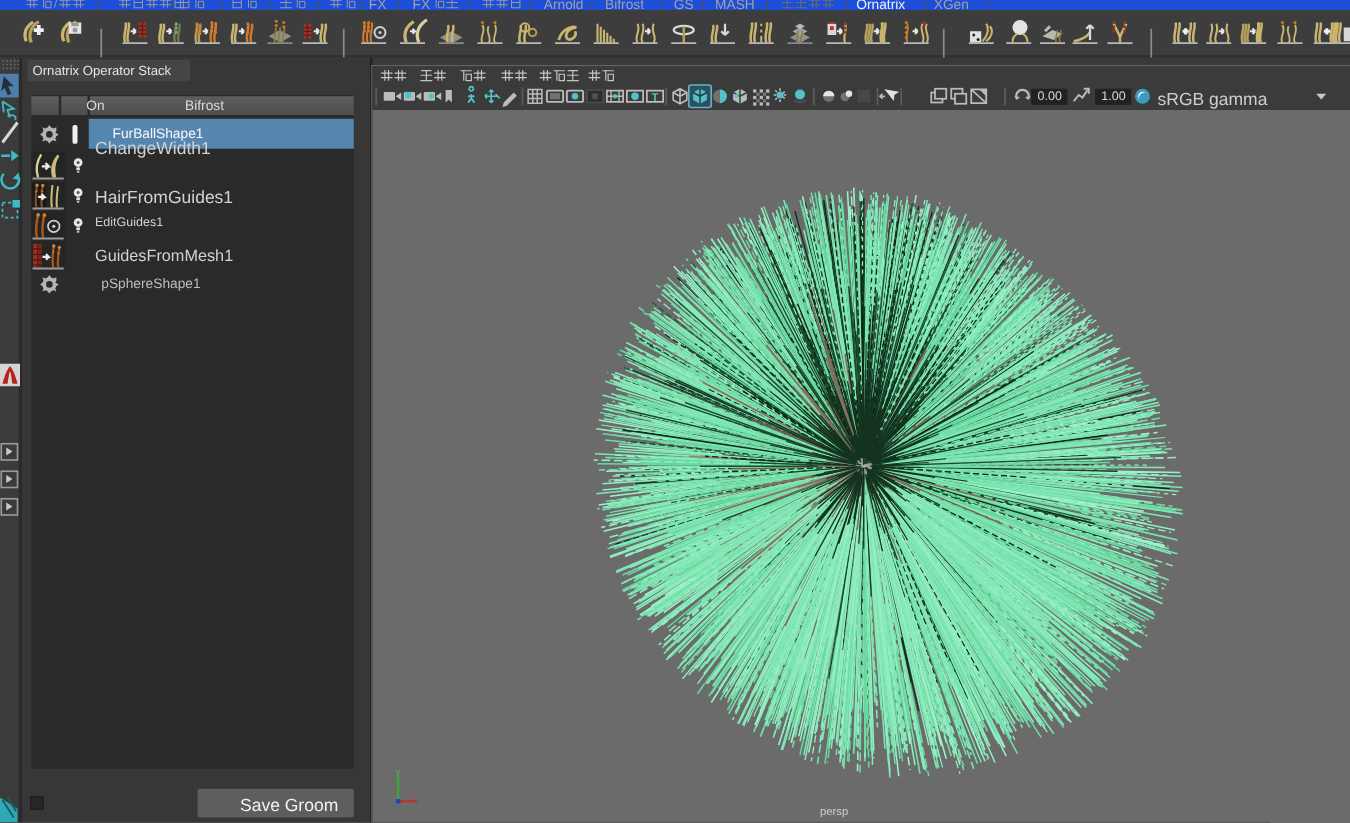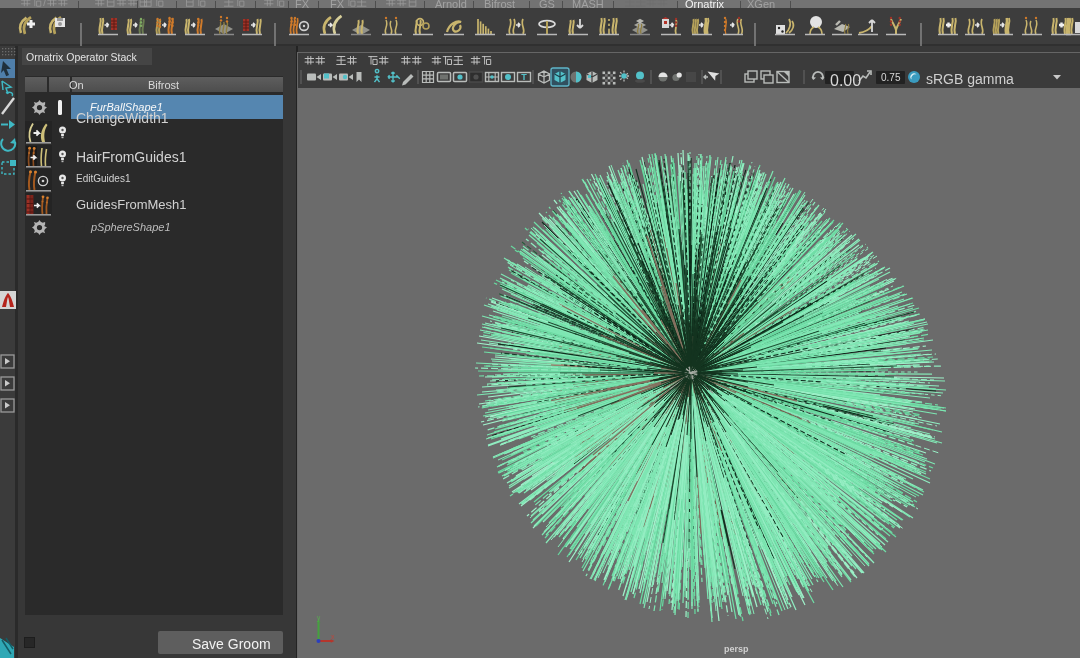--- a/index.html
+++ b/index.html
@@ -1,19 +1,19 @@
 <!DOCTYPE html>
 <html><head><meta charset="utf-8"><style>
 *{margin:0;padding:0;box-sizing:border-box}
 body{width:1080px;height:658px;background:#393939;font-family:"Liberation Sans",sans-serif;overflow:hidden;position:relative}
 .abs{position:absolute}
 .txt{position:absolute;white-space:nowrap}
 </style></head><body>
 
-<div class="abs" style="left:0;top:0;width:1080px;height:8px;background:#737373;overflow:hidden">
+<div class="abs" style="left:0;top:0;width:1080px;height:8px;background:#1d4ed8;overflow:hidden">
 <svg width="1080" height="8" style="position:absolute;left:0;top:0">
       <path d="M24.3 -2.3 v8.5 M27.2 -2.3 v8.5 M21.1 0.2 h9.3 M21.1 3.8 h9.3" stroke="#9a9a9a" stroke-width="0.8" fill="none"></path>
       <path d="M32.1 -1.7 h9.1 M34.8 -2.3 v8.5 M36.6 1.1 h4.2 v5.1 h-4.2 z" stroke="#9a9a9a" stroke-width="0.8" fill="none"></path>
       <path d="M46.0 -2.5 L43.6 6.0" stroke="#9a9a9a" stroke-width="0.8" fill="none"></path>
       <path d="M50.5 -2.3 v8.5 M53.5 -2.3 v8.5 M47.3 0.2 h9.3 M47.3 3.8 h9.3" stroke="#9a9a9a" stroke-width="0.8" fill="none"></path>
       <path d="M61.4 -2.3 v8.5 M64.4 -2.3 v8.5 M58.2 0.2 h9.3 M58.2 3.8 h9.3" stroke="#9a9a9a" stroke-width="0.8" fill="none"></path>
       <path d="M98.3 -2.3 v8.5 M101.2 -2.3 v8.5 M95.1 0.2 h9.3 M95.1 3.8 h9.3" stroke="#9a9a9a" stroke-width="0.8" fill="none"></path>
       <rect x="107.3" y="-2.3" width="6.7" height="8.5" stroke="#9a9a9a" stroke-width="0.8" fill="none"></rect>
       <path d="M107.3 2.0 h6.7" stroke="#9a9a9a" stroke-width="0.8"></path>
       <path d="M120.1 -2.3 v8.5 M123.0 -2.3 v8.5 M116.9 0.2 h9.3 M116.9 3.8 h9.3" stroke="#9a9a9a" stroke-width="0.8" fill="none"></path>
@@ -414,21 +414,21 @@
 <div class="abs" style="left:49px;top:77px;width:21px;height:15px;background:linear-gradient(#5e5e5e,#4d4d4d)"></div>
 <div class="abs" style="left:72px;top:77px;width:211px;height:15px;background:linear-gradient(#5e5e5e,#4d4d4d)"></div>
 <div class="txt" style="left:69px;top:79px;font-size:11px;color:#dadada">On</div>
 <div class="txt" style="left:148px;top:79px;font-size:11px;color:#dadada">Bifrost</div>
 
 <div class="abs" style="left:71px;top:95px;width:212px;height:24px;background:#5586b0"></div>
 <svg viewBox="0 0 16 16" width="15" height="15" style="position:absolute;left:32px;top:100px">
     <path fill="#b4b4b4" d="M8 0 L9.5 2.2 A6 6 0 0 1 11.4 3L14 2 L14 4.6 A6 6 0 0 1 13 6.5 L16 8 L13.8 9.5 A6 6 0 0 1 13 11.4 L14 14 L11.4 13 A6 6 0 0 1 9.5 13.8 L8 16 L6.5 13.8 A6 6 0 0 1 4.6 13 L2 14 L3 11.4 A6 6 0 0 1 2.2 9.5 L0 8 L2.2 6.5 A6 6 0 0 1 3 4.6 L2 2 L4.6 3 A6 6 0 0 1 6.5 2.2 Z M8 5.2 A2.8 2.8 0 1 0 8 10.8 A2.8 2.8 0 1 0 8 5.2"></path>
   </svg>
 <div class="abs" style="left:57.5px;top:100px;width:4.5px;height:15px;background:#f0f0f0;border-radius:1.5px"></div>
-<div class="txt" style="left:90px;top:101px;font-size:11px;font-style:italic;color:#f8f8f8">FurBallShape1</div>
+<div class="txt" style="left:90px;top:101px;font-size:11px;color:#f8f8f8">FurBallShape1</div>
 
 <svg style="position:absolute;left:25px;top:121px" width="27" height="23" viewBox="0 0 27 23">
     <rect x="0" y="0" width="27" height="22" fill="#242424"></rect>
     <path d="M5.5 21 C 3.5 15, 4.5 8, 8 2.5" stroke="#d9d093" stroke-width="1.8" fill="none"></path>
     <path d="M17 21 C 15 16, 15.5 9, 21 2.5 L 22.5 4 C 18.5 10, 19 16, 20 21 Z" fill="#cdbf79"></path>
     <path d="M8.5 12 h5.5 l-2.6 -2.6 m2.6 2.6 l-2.6 2.6" stroke="#ededed" stroke-width="1.8" fill="none"></path>
     <path d="M1 21.8 H26" stroke="#9b9b9b" stroke-width="1.6"></path>
   </svg>
 <svg style="position:absolute;left:25px;top:145px" width="27" height="23" viewBox="0 0 27 23">
     <rect x="0" y="0" width="27" height="22" fill="#242424"></rect>
@@ -482,21 +482,21 @@
     <rect x="3.1" y="7.9" width="2.8" height="2.2" fill="#e8e8e8"></rect>
     <rect x="3.5" y="10.6" width="2" height="1.6" fill="#bbb"></rect>
   </svg>
 <div class="txt" style="left:76px;top:110px;font-size:14px;color:#d2d2d2">ChangeWidth1</div>
 <div class="txt" style="left:76px;top:149px;font-size:14px;color:#d2d2d2">HairFromGuides1</div>
 <div class="txt" style="left:76px;top:173px;font-size:10px;color:#d2d2d2">EditGuides1</div>
 <div class="txt" style="left:76px;top:197px;font-size:13px;color:#d2d2d2">GuidesFromMesh1</div>
 <svg viewBox="0 0 16 16" width="15" height="15" style="position:absolute;left:32px;top:220px">
     <path fill="#b4b4b4" d="M8 0 L9.5 2.2 A6 6 0 0 1 11.4 3L14 2 L14 4.6 A6 6 0 0 1 13 6.5 L16 8 L13.8 9.5 A6 6 0 0 1 13 11.4 L14 14 L11.4 13 A6 6 0 0 1 9.5 13.8 L8 16 L6.5 13.8 A6 6 0 0 1 4.6 13 L2 14 L3 11.4 A6 6 0 0 1 2.2 9.5 L0 8 L2.2 6.5 A6 6 0 0 1 3 4.6 L2 2 L4.6 3 A6 6 0 0 1 6.5 2.2 Z M8 5.2 A2.8 2.8 0 1 0 8 10.8 A2.8 2.8 0 1 0 8 5.2"></path>
   </svg>
-<div class="txt" style="left:91px;top:221px;font-size:11px;font-style:italic;color:#bdbdbd">pSphereShape1</div>
+<div class="txt" style="left:81px;top:221px;font-size:11px;color:#bdbdbd">pSphereShape1</div>
 
 <div class="abs" style="left:24px;top:637px;width:11px;height:11px;background:#272727;border:1px solid #1d1d1d"></div>
 <div class="txt" style="left:40px;top:660px;font-size:11px;color:#c6c6c6">Pin</div>
 <div class="abs" style="left:158px;top:631px;width:125px;height:23px;background:#5e5e5e;border-radius:2px"></div>
 <div class="txt" style="left:192px;top:636px;font-size:14px;color:#f2f2f2">Save Groom</div>
 
 <div class="abs" style="left:297px;top:52px;width:783px;height:1px;background:#666"></div>
 <div class="abs" style="left:297px;top:52px;width:1px;height:606px;background:#666"></div>
 <div class="abs" style="left:298px;top:53px;width:782px;height:35px;background:#3b3b3b"></div>
 <svg width="782" height="15" style="position:absolute;left:298px;top:53px">
@@ -672,23 +672,23 @@
     </g>
     <g transform="translate(914 77)">
       <circle cx="0" cy="0" r="6" fill="#3a9bbf"></circle>
       <path d="M-2.5 2.5 a4 4 0 0 1 5 -5 a3 3 0 0 0 -5 5" fill="#dff0f5"></path>
     </g>
     <g transform="translate(1057 77)">
       <path d="M-4 -2 l4 4.5 l4 -4.5 z" fill="#c9c9c9"></path>
     </g>
   </svg>
 <div class="abs" style="left:825px;top:71px;width:29px;height:13px;background:#222;border-radius:1px"></div>
-<div class="txt" style="left:830px;top:72px;font-size:16px;color:#d8d8d8">0.00</div>
+<div class="txt" style="left:830px;top:72px;font-size:10px;color:#d8d8d8">0.00</div>
 <div class="abs" style="left:876px;top:71px;width:29px;height:13px;background:#222;border-radius:1px"></div>
-<div class="txt" style="left:881px;top:72px;font-size:10px;color:#d8d8d8">0.75</div>
+<div class="txt" style="left:881px;top:72px;font-size:10px;color:#d8d8d8">1.00</div>
 <div class="txt" style="left:926px;top:71px;font-size:14px;color:#cfcfcf">sRGB gamma</div>
 
 <div class="abs" style="left:298px;top:88px;width:782px;height:570px;background:#6b6b6b"></div>
 <svg style="position:absolute;left:298px;top:88px" width="782" height="570" viewBox="298 88 782 570">
     <path stroke="#7de6b2" stroke-width="1.25" d="M684 365L567 225M695 362L760 186M713 387L910 517M678 370L482 324M696 376L888 481M684 380L599 470M695 380L805 585M688 381L628 518M696 373L878 370M692 368L744 177M694 372L925 330M690 379L670 569M703 361L828 237M685 392L629 570M692 370L720 215M699 365L830 241M683 371L497 324M685 375L533 438M692 378L720 607M692 382L708 599M667 377L534 400M669 388L555 468M682 378L589 427M663 364L484 305M677 374L520 388M690 388L670 594M684 371L503 304M687 372L489 318M694 377L813 558M694 400L711 582M676 381L605 421M693 394L705 568M690 358L682 209M691 397L692 609M706 395L789 516M703 375L858 399M700 350L764 192M719 368L869 340M688 354L667 196M691 376L687 512M690 360L681 183M682 394L620 541M686 377L528 488M667 377L534 400M678 354L576 201M699 388L781 553M671 379L570 407M708 359L840 252M704 363L825 272M689 390L666 557M675 382L502 476M682 382L531 523M672 377L522 408M698 374L877 405M697 396L744 589M691 377L688 600M693 368L763 219M713 367L890 320M712 389L889 521M694 359L728 195M694 368L766 270M685 351L663 271M677 369L492 324M696 373L936 389M684 356L625 201M713 369L908 338M714 364L851 311M693 349L708 190M663 383L520 437M694 395L716 587M696 353L718 260M676 353L590 239M691 362L690 182M706 367L850 313M689 378L624 511M711 367L855 321M664 378L513 406M679 374L507 383M686 382L618 505M680 376L584 404M709 372L880 359M692 349L698 188M701 388L823 576M666 379L510 418M687 402L662 572M715 360L878 273M677 365L535 278M677 368L534 320M669 363L519 290M699 354L773 171M709 377L942 432M679 375L485 413M699 362L802 225M716 385L843 443M713 388L877 506M701 376L879 429M684 370L511 294M718 375L929 387M680 390L592 517M696 388L758 577M720 372L927 362M689 369L607 176M687 392L645 571M682 354L596 178M689 380L636 562M666 368L502 336M713 368L859 337M689 376L570 508M696 363L763 228M689 378L618 579M671 394L549 523M692 367L738 174M698 399L742 558M689 370L580 195M702 393L795 575M695 375L887 482M711 387L902 520M685 384L583 571M688 368L574 197M668 361L562 308M687 361L632 182M680 379L504 476M691 376L683 603M684 349L632 175M718 380L935 439M689 367L647 203M679 366L544 281M694 378L807 579M674 361L536 257M691 358L695 245M677 359L575 258M690 377L631 547M696 375L935 464M673 372L476 363M691 388L694 559M689 385L643 604M711 382L900 465M701 366L862 259M704 370L928 324M673 390L534 526M683 354L621 210M696 376L923 495M703 351L776 221M684 360L604 199M667 368L502 332M706 368L868 312M715 368L874 334M693 346L706 194M693 385L723 555M692 386L711 599M687 368L575 213M708 370L914 337M696 351L743 163M682 388L585 559M671 377L496 417M687 374L539 414M675 394L587 504M712 356L843 247M677 362L561 275M712 351L825 230M702 379L921 490M706 392L812 525M679 387L546 535M678 386L567 501M691 396L691 570M690 388L682 489M665 374L497 384M666 366L482 316M693 367L736 214M704 375L937 414M717 388L910 505M706 370L920 333M692 365L713 258M698 375L885 443M676 395L570 549M710 366L902 292M688 372L520 301M683 361L566 199M704 380L872 462M702 381L896 516M701 389L815 567M680 372L495 355M703 370L886 332M681 359L571 198M675 368L496 305M679 346L608 195M701 385L836 542M682 388L580 558M671 395L542 535M685 358L636 239M674 364L527 286M679 347L623 226M699 384L843 587M690 366L675 198M683 372L584 356M694 384L753 597M688 394L658 592M701 370L888 315M676 379L523 436M684 354L621 175M678 369L550 327M703 366L869 274M694 372L879 279M687 390L644 585M707 353L788 249M691 362L696 168M689 367L628 205M686 369L546 246M691 400L694 574M695 375L883 476M701 387L809 536M712 386L875 491M714 382L925 462M691 369L687 209"></path>
     <path stroke="#70dda6" stroke-width="1.25" stroke-dasharray="7 3" d="M683 377L552 447M686 366L562 196M705 356L796 248M667 364L499 301M675 350L595 230M674 366L498 295M695 375L915 507M681 375L487 405M671 383L498 473M718 386L787 420M688 400L669 604M701 356L756 261M700 354L729 289M699 379L895 535M680 361L592 262M688 374L504 471M712 359L859 257M682 396L608 590M694 388L729 592M703 375L946 411M672 350L564 216M700 367L820 283M672 382L532 448M674 354L546 212M694 382L763 591M684 377L511 480M693 353L707 210M687 360L642 200M676 382L513 472M680 378L501 454M679 356L561 193M697 374L938 405M689 366L623 165M702 362L841 235M694 385L750 615M685 358L615 180M690 351L687 201M697 389L776 599M662 376L524 390M694 380L765 574M702 362L804 257M708 379L919 453M690 364L679 183M692 376L792 568M685 375L573 421M677 382L514 478M669 369L508 343M691 380L702 565M682 361L559 200M695 362L760 186M679 351L647 291M709 376L807 391M677 348L598 203M677 381L520 474M679 370L532 327M703 356L811 204M698 373L887 376M692 367L726 175M695 356L733 175M670 376L498 399M683 388L603 546M685 353L626 164M679 377L525 425M679 379L515 460M688 354L657 189M673 351L560 209M675 385L536 484M697 377L914 505M683 360L589 208M672 382L523 452M688 375L558 475M670 354L546 240M687 348L667 207M695 362L751 221M701 380L894 528M703 399L776 554M714 379L893 422M695 369L840 223M701 385L817 522M703 354L772 236M686 387L620 587M694 371L831 278M682 377L524 453M675 386L612 438M673 371L503 355M674 373L479 376M686 387L614 582M713 387L870 483M680 369L521 317M687 389L634 598M682 394L602 588M683 381L573 498M689 360L665 188M699 370L867 302M688 380L623 501M694 353L721 160M691 382L694 492M687 372L507 337M695 384L771 616M671 363L555 305M685 374L519 408M701 395L790 608M696 384L771 557M700 366L846 253M677 381L530 467"></path>
     <path stroke="#10301f" stroke-width="1.10" d="M693 362L723 189M683 371L581 345M691 367L684 277M691 376L694 559M691 370L719 196M691 370L714 175M682 364L542 222M692 367L716 265M679 375L519 402M699 378L791 438M689 376L598 535M687 362L648 239M683 362L581 212M693 360L710 221M685 361L607 194M690 371L614 240M693 373L936 391M695 364L765 195M688 370L631 300M694 369L749 298M701 364L767 308M698 373L926 362M690 369L663 266M688 372L564 328M685 384L650 454M687 369L621 292M683 370L531 305M692 368L739 211M689 365L644 162M683 371L499 319M687 378L586 508M699 371L824 344M681 368L569 305M684 373L588 373M694 376L776 449M696 366L749 281M691 375L707 512M695 383L736 503M691 367L684 256M687 368L585 246M695 364L766 216M686 363L612 206M690 367L670 179M696 373L916 362M684 381L639 429M691 367L679 178M690 375L641 510M690 359L683 179M692 369L730 163M691 364L682 206M688 365L643 251M695 360L752 182M698 364L790 235M693 366L729 224M690 370L653 279M689 365L636 169M686 371L521 297M683 369L596 330"></path>
     <path stroke="#1b4a2f" stroke-width="1.05" stroke-dasharray="5 2.5" d="M689 378L639 482M686 371L591 332M687 363L628 224M683 371L541 341M695 371L831 290M692 363L702 252M692 368L746 190M688 361L657 254M679 373L548 372M691 371L713 186M682 366L557 269M695 372L845 352M696 367L776 263M699 363L772 275M687 368L565 227M684 367L595 286M690 366L666 218M684 370L569 329M695 367L809 202M693 367L723 279M695 364L771 179M695 365L761 242M683 375L596 398M689 372L531 303M693 366L733 180M689 360L674 261M690 369L617 182M691 370L674 190M701 374L899 384M689 371L606 281M681 376L520 425M693 364L728 197M692 381L711 522M688 374L586 431"></path>
     <path stroke="#84705f" stroke-width="1.35" d="M687 373L567 371M694 373L787 362M690 378L670 476M686 374L589 390M682 377L642 395M695 370L716 355M685 381L610 486M681 371L577 353M689 380L682 413M694 373L852 370M686 371L553 325M692 383L698 418M690 369L673 313M687 381L641 488M692 377L742 509M691 380L694 462M687 372L626 358M692 382L700 519M687 369L662 342M683 376L634 393M686 377L602 454M688 371L666 352M693 370L752 263M685 379L621 446M691 375L689 416M693 384L715 520M688 375L607 423M695 381L722 426M687 383L677 407M688 379L648 465M692 377L712 527M681 371L569 353M697 373L799 366M684 374L616 380M689 384L669 507M698 376L827 426M694 373L816 373M690 384L687 414M684 365L643 317M693 370L743 289M695 363L703 341M689 366L661 278"></path>
     <path stroke="#8fecc0" stroke-width="1.25" d="M701 398L768 561M699 378L852 476M698 394L743 537M719 377L944 408M719 366L864 329M710 395L864 573M681 367L517 264M668 356L544 262M697 380L764 463M691 383L692 551M688 346L672 196M698 378L900 528M690 382L671 576M699 385L819 558M693 380L750 553M685 388L613 576M696 385L771 557M675 397L569 555M698 357L778 184M664 377L486 404M716 371L890 353M673 381L504 454M682 381L554 489M688 385L648 559M683 366L547 255M703 376L911 428M716 369L886 341M701 396L788 609M693 370L804 221M691 401L692 606M685 373L519 367M699 390L777 550M691 362L690 205M711 369L914 323M715 376L922 402M683 367L523 249M683 363L584 239M685 361L610 208M710 381L920 470M696 369L859 239M698 353L760 170M705 373L875 370M671 363L528 294M705 364L872 253M694 379L787 582M696 384L775 561M687 384L627 544M673 376L605 389M678 373L533 373M700 384L862 573M684 365L553 218M686 373L482 387M696 363L785 186M703 361L831 235M679 355L590 227M670 376L490 406M663 374L535 377M709 361L827 283M683 375L527 410M689 378L608 572M684 362L593 212M682 346L631 204M682 378L531 472M693 355L706 239M685 372L489 343M662 375L526 382M678 382L519 493M675 378L501 439M686 371L492 298M694 391L732 612M686 350L654 201M669 386L507 483M685 370L528 285M706 370L880 329M691 351L689 155M678 358L573 243M720 370L902 348M703 384L885 545M691 362L688 153M685 398L640 593M697 374L940 424M684 361L610 237M682 370L488 304M702 354L793 188M668 355L558 272M698 389L772 566M693 377L780 501M693 385L726 564M666 368L609 357M673 380L488 445M662 366L485 323M696 355L738 210M689 370L545 217M677 360L540 234M700 380L874 517M679 383L561 474M700 345L746 193M695 360L726 253M705 386L864 542M691 361L689 183M705 395L797 542M708 350L760 281M690 378L633 594M695 377L874 563M680 376L492 437M690 376L619 536M685 376L493 457M680 387L572 520M672 372L510 365M663 363L510 312M695 395L725 576M674 386L519 504M699 386L812 579M707 370L873 336M695 375L911 465M687 374L587 393M679 356L569 197M701 366L868 257M686 369L562 274M698 375L924 438M698 376L835 426M712 375L880 395M699 373L934 362M700 354L771 204M700 362L791 251M673 357L567 264M708 392L869 564M687 372L526 350M696 355L744 163M697 367L841 226M706 387L877 543M697 381L833 581M687 396L657 582M684 380L570 501M689 352L672 160M698 385L806 559M676 386L549 500M710 366L859 313M696 381L787 545M694 360L730 164M701 377L930 483M710 369L904 323M691 379L678 563M700 348L760 173M714 368L927 322M687 374L537 412M700 373L920 365M701 374L909 386M717 364L860 315M697 392L747 555M675 375L544 389M663 375L526 383M706 378L894 445M680 346L608 176M676 368L493 311M685 376L606 412M704 400L803 598M695 355L737 168M706 379L925 466M695 352L727 184M676 387L569 486M679 377L488 446M700 394L796 610M696 376L899 488M685 364L593 230M694 376L869 566M674 376L518 399M685 355L621 168M680 371L513 347M682 377L545 429M700 360L803 215M678 386L574 492M683 379L561 481M709 361L853 270M684 377L533 469M690 381L666 548M698 383L827 562M694 358L723 178M674 377L578 401M683 391L610 569M702 389L795 532M689 367L611 174M689 381L639 553M687 385L634 566M701 397L787 597M684 362L591 220M673 375L482 392M687 361L629 176M678 368L515 306M691 378L669 594M675 357L575 256M685 377L596 440M686 384L610 560M688 355L662 180M691 388L686 586M696 364L782 185M698 383L809 546M692 378L715 599M690 365L655 158M703 377L927 459M705 358L825 229M688 376L568 485M695 395L728 575M679 367L529 295M684 367L546 244M699 375L910 437M713 392L828 490M674 369L518 331M703 394L807 586M701 374L939 386M711 375L895 398M712 388L854 491M688 374L519 420M716 370L933 340M707 392L852 565M661 369L599 359M707 364L773 326M708 357L840 233M666 383L595 409M709 388L887 529M694 394L717 587M669 373L498 370"></path>
@@ -734,13 +734,13 @@
   </svg>
 <svg style="position:absolute;left:306px;top:612px" width="40" height="40" viewBox="0 0 40 40">
     <path d="M12.5 29 V10.5" stroke="#44a23e" stroke-width="2"></path>
     <path d="M12.5 7 l-1.8 3.6 h3.6 z" fill="#44a23e"></path>
     <text x="12.5" y="7.5" font-size="6.5" fill="#55b04e" text-anchor="middle" font-family="Liberation Sans">y</text>
     <path d="M12.5 29 H25" stroke="#b5362c" stroke-width="2"></path>
     <path d="M28.5 29 l-3.6 -1.8 v3.6 z" fill="#b5362c"></path>
     <text x="26.5" y="26.5" font-size="6.5" fill="#c0463c" text-anchor="middle" font-family="Liberation Sans">x</text>
     <circle cx="12.5" cy="29" r="2" fill="#2b3fbf"></circle>
   </svg>
-<div class="txt" style="left:724px;top:644px;font-size:9px;font-weight:bold;color:#d0d0d0">persp</div>
+<div class="txt" style="left:656px;top:644px;font-size:9px;font-weight:normal;color:#d0d0d0">persp</div>
 
 </body></html>

